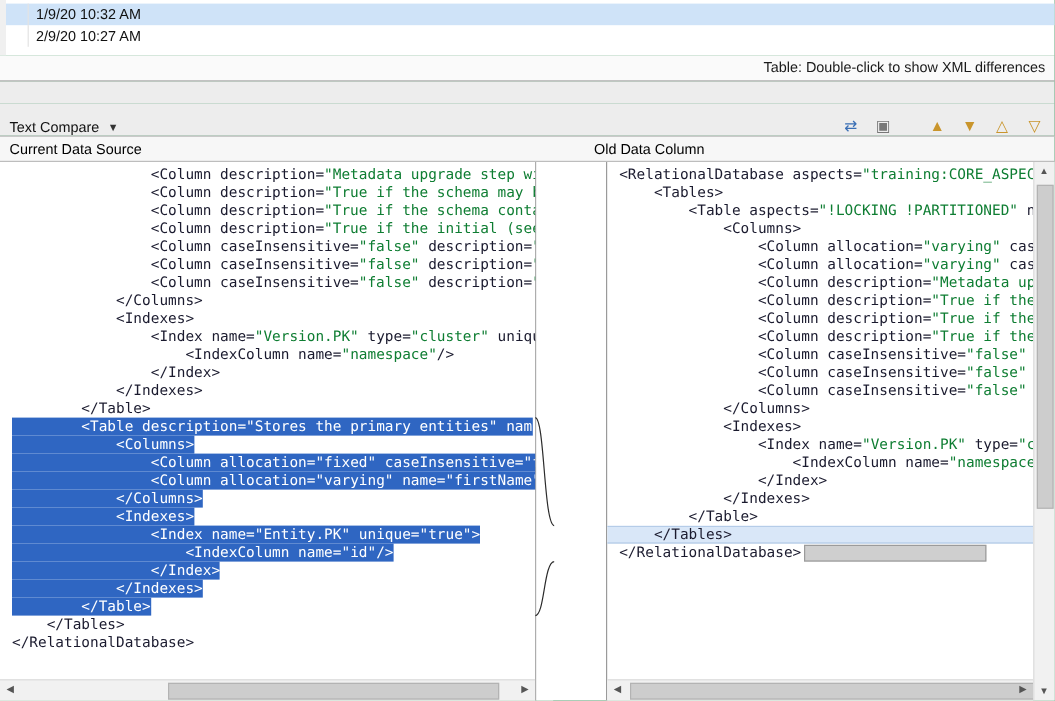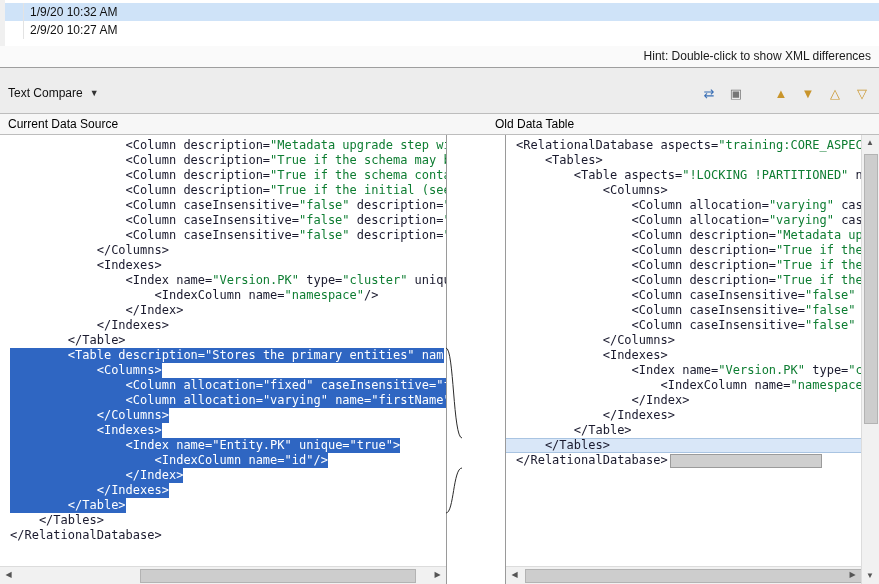--- a/index.html
+++ b/index.html
@@ -10,21 +10,21 @@
   .history-row{height:18px;display:flex;align-items:center;font-size:12px;color:#111;}
   .history-row.selected{background:#cfe3f8;}
   .history-gutter{width:18px;height:100%;border-right:1px solid #e3e3e3;flex:0 0 auto;}
   .history-time{padding-left:6px;white-space:nowrap;}
 
   
   .hint-bar{height:22px;background:#fafafa;border-bottom:1px solid #9e9e9e;font-size:12px;line-height:21px;color:#1a1a1a;text-align:right;padding-right:8px;box-sizing:border-box;}
 
   
   .sash{height:18px;background:#ededed;}
-  .toolbar{height:27px;background:#ededed;display:flex;align-items:flex-start;padding:0 8px;box-sizing:border-box;gap:20px;}
+  .toolbar{height:27px;background:#ededed;display:flex;align-items:flex-end;padding:0 8px;box-sizing:border-box;gap:20px;}
   .toolbar-left{display:flex;align-items:center;gap:7px;font-size:12px;color:#111;cursor:default;}
   .caret{font-size:9px;color:#333;}
   .toolbar-icons{margin-left:auto;display:flex;gap:9px;align-items:center;}
   .tb-icon{font-size:13px;line-height:16px;width:18px;text-align:center;cursor:default;}
   .tb-icon:nth-child(3){margin-left:18px;}
 
   
   .pane-headers{height:22px;display:flex;align-items:center;background:#f7f7f7;border-top:1px solid #bdbdbd;border-bottom:1px solid #bdbdbd;font-size:12px;color:#000;box-sizing:border-box;gap:12px;}
   .ph-left{width:447px;padding-left:8px;box-sizing:border-box;}
   .ph-gap{width:14px;}
@@ -72,21 +72,21 @@
       <span class="history-gutter"></span>
       <span class="history-time">1/9/20 10:32 AM</span>
     </div>
     <div class="history-row">
       <span class="history-gutter"></span>
       <span class="history-time">2/9/20 10:27 AM</span>
     </div>
   </div>
 
   <div class="hint-bar">
-    <span>Hint: Double-click to show XML differences</span>
+    <span>Table: Double-click to show XML differences</span>
   </div>
 
   <div class="sash"></div>
 
   <div class="toolbar">
     <div class="toolbar-left">
       <span>Text Compare</span>
       <span class="caret">▼</span>
     </div>
     <div class="toolbar-icons" id="toolbar-icons">
@@ -95,21 +95,21 @@
         <span class="tb-icon" style="color: rgb(201, 149, 44);">▲</span>
         <span class="tb-icon" style="color: rgb(201, 149, 44);">▼</span>
         <span class="tb-icon" style="color: rgb(201, 149, 44);">△</span>
         <span class="tb-icon" style="color: rgb(201, 149, 44);">▽</span>
       </div>
   </div>
 
   <div class="pane-headers">
     <div class="ph-left">Current Data Source</div>
     <div class="ph-gap"></div>
-    <div class="ph-right">Old Data Table</div>
+    <div class="ph-right">Old Data Column</div>
     <div class="ph-end"></div>
   </div>
 
   <div class="compare-body">
 
     <div class="pane left">
       <div class="code" id="left-code"><div class="code-line"><span class="line-text"><span class="tok-tag">                &lt;Column description=</span><span class="tok-value">"Metadata upgrade step wit</span></span></div><div class="code-line"><span class="line-text"><span class="tok-tag">                &lt;Column description=</span><span class="tok-value">"True if the schema may be</span></span></div><div class="code-line"><span class="line-text"><span class="tok-tag">                &lt;Column description=</span><span class="tok-value">"True if the schema contai</span></span></div><div class="code-line"><span class="line-text"><span class="tok-tag">                &lt;Column description=</span><span class="tok-value">"True if the initial (seed</span></span></div><div class="code-line"><span class="line-text"><span class="tok-tag">                &lt;Column caseInsensitive=</span><span class="tok-value">"false"</span><span class="tok-tag"> description=</span><span class="tok-value">"P</span></span></div><div class="code-line"><span class="line-text"><span class="tok-tag">                &lt;Column caseInsensitive=</span><span class="tok-value">"false"</span><span class="tok-tag"> description=</span><span class="tok-value">"T</span></span></div><div class="code-line"><span class="line-text"><span class="tok-tag">                &lt;Column caseInsensitive=</span><span class="tok-value">"false"</span><span class="tok-tag"> description=</span><span class="tok-value">"T</span></span></div><div class="code-line"><span class="line-text"><span class="tok-tag">            &lt;/Columns&gt;</span></span></div><div class="code-line"><span class="line-text"><span class="tok-tag">            &lt;Indexes&gt;</span></span></div><div class="code-line"><span class="line-text"><span class="tok-tag">                &lt;Index name=</span><span class="tok-value">"Version.PK"</span><span class="tok-tag"> type=</span><span class="tok-value">"cluster"</span><span class="tok-tag"> unique=</span></span></div><div class="code-line"><span class="line-text"><span class="tok-tag">                    &lt;IndexColumn name=</span><span class="tok-value">"namespace"</span><span class="tok-tag">/&gt;</span></span></div><div class="code-line"><span class="line-text"><span class="tok-tag">                &lt;/Index&gt;</span></span></div><div class="code-line"><span class="line-text"><span class="tok-tag">            &lt;/Indexes&gt;</span></span></div><div class="code-line"><span class="line-text"><span class="tok-tag">        &lt;/Table&gt;</span></span></div><div class="code-line sel"><span class="line-text"><span class="tok-tag">        &lt;Table description=</span><span class="tok-value">"Stores the primary entities"</span><span class="tok-tag"> nam</span></span></div><div class="code-line sel"><span class="line-text"><span class="tok-tag">            &lt;Columns&gt;</span></span></div><div class="code-line sel"><span class="line-text"><span class="tok-tag">                &lt;Column allocation=</span><span class="tok-value">"fixed"</span><span class="tok-tag"> caseInsensitive=</span><span class="tok-value">"fa</span></span></div><div class="code-line sel"><span class="line-text"><span class="tok-tag">                &lt;Column allocation=</span><span class="tok-value">"varying"</span><span class="tok-tag"> name=</span><span class="tok-value">"firstName"</span></span></div><div class="code-line sel"><span class="line-text"><span class="tok-tag">            &lt;/Columns&gt;</span></span></div><div class="code-line sel"><span class="line-text"><span class="tok-tag">            &lt;Indexes&gt;</span></span></div><div class="code-line sel"><span class="line-text"><span class="tok-tag">                &lt;Index name=</span><span class="tok-value">"Entity.PK"</span><span class="tok-tag"> unique=</span><span class="tok-value">"true"</span><span class="tok-tag">&gt;</span></span></div><div class="code-line sel"><span class="line-text"><span class="tok-tag">                    &lt;IndexColumn name=</span><span class="tok-value">"id"</span><span class="tok-tag">/&gt;</span></span></div><div class="code-line sel"><span class="line-text"><span class="tok-tag">                &lt;/Index&gt;</span></span></div><div class="code-line sel"><span class="line-text"><span class="tok-tag">            &lt;/Indexes&gt;</span></span></div><div class="code-line sel"><span class="line-text"><span class="tok-tag">        &lt;/Table&gt;</span></span></div><div class="code-line"><span class="line-text"><span class="tok-tag">    &lt;/Tables&gt;</span></span></div><div class="code-line"><span class="line-text"><span class="tok-tag">&lt;/RelationalDatabase&gt;</span></span></div></div>
       <div class="hscroll">
         <span class="scroll-btn left">◀</span>
         <span class="hthumb left-pane-thumb"></span>

